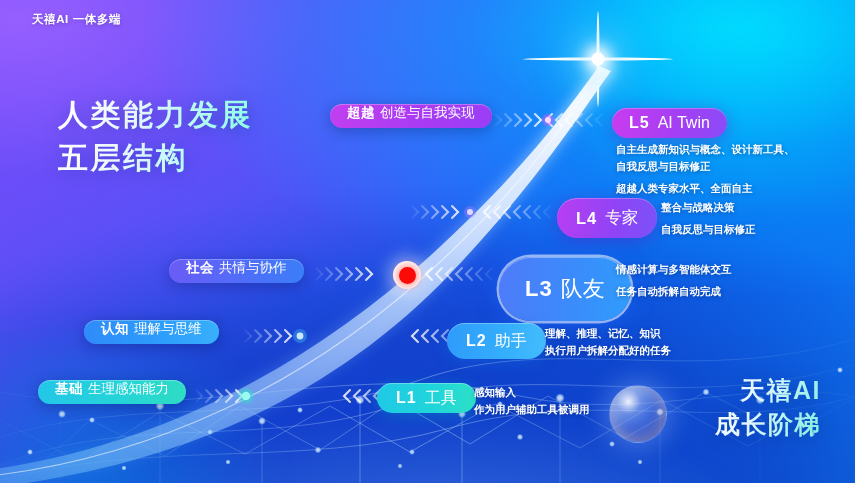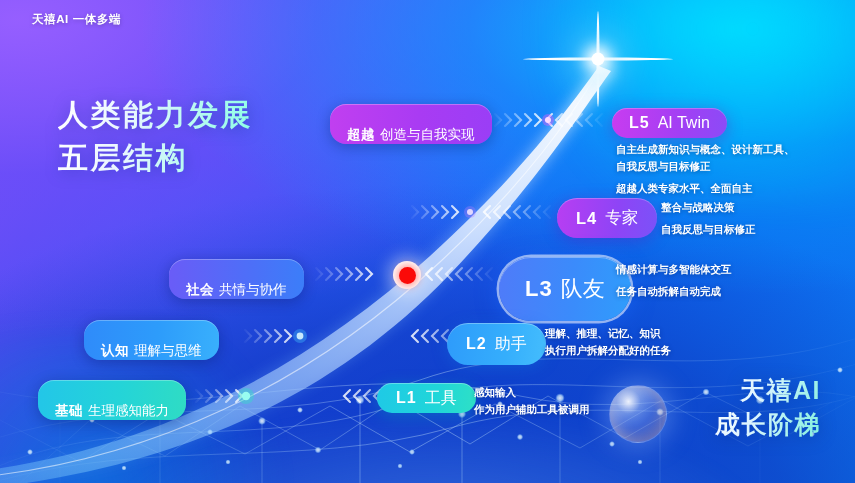--- a/index.html
+++ b/index.html
@@ -65,22 +65,22 @@
     background:linear-gradient(100deg,#ffffff 0%,#e9f6ff 35%,#86ffe4 100%);
     -webkit-background-clip:text;background-clip:text;color:transparent;
     -webkit-text-fill-color:transparent;
     filter:drop-shadow(0 2px 8px rgba(0,40,120,.35));
   }
   .headline div{white-space:nowrap;}
 
   
   .cap{
     position:absolute;
-    display:flex;align-items:flex-end;justify-content:center;
-    height:40px;padding:0 17px;border-radius:16px;
+    display:flex;align-items:flex-start;justify-content:center;
+    height:24px;padding:0 17px;border-radius:16px;
     color:#fff;font-size:13.5px;white-space:nowrap;
     box-shadow:0 3px 14px rgba(5,20,90,.33), inset 0 1px 0 rgba(255,255,255,.28);
   }
   .cap b{font-weight:bold;margin-right:5px;letter-spacing:.5px;}
   .cap span{font-weight:normal;}
 
   .cap-l5{left:330px;top:104px;background:linear-gradient(93deg,#c13ff0 0%,#a93bf3 55%,#9a3ef6 100%);}
   .cap-l4{left:241px;top:196px;background:linear-gradient(93deg,#a93bf3 0%,#8b46f6 55%,#7a4ef8 100%);}
   .cap-l3{left:169px;top:259px;background:linear-gradient(93deg,#6a5cf7 0%,#4d6ff8 60%,#3b7ef9 100%);}
   .cap-l2{left:84px;top:320px;background:linear-gradient(93deg,#2f8bfa 0%,#2d9cfb 55%,#39b0fc 100%);}
@@ -96,21 +96,21 @@
 
   .lvl-5{left:612px;top:108px;height:30px;padding:0 17px;font-size:16px;
     background:linear-gradient(95deg,#c83cf0 0%,#a23ff4 60%,#8b4bf7 100%);
     box-shadow:0 3px 16px rgba(110,20,180,.40), inset 0 1px 0 rgba(255,255,255,.25);}
   .lvl-4{left:557px;top:198px;height:40px;padding:0 19px;font-size:16.5px;
     background:linear-gradient(95deg,#b83ef2 0%,#8e44f6 60%,#7b52f8 100%);
     box-shadow:0 3px 16px rgba(100,25,190,.40), inset 0 1px 0 rgba(255,255,255,.25);}
   .lvl-3{left:499px;top:257px;height:40px;padding:12px 26px;font-size:22px;
     background:linear-gradient(95deg,#4f7bf9 0%,#3b8bfb 55%,#2f9dfc 100%);
     box-shadow:0 0 0 2.5px rgba(255,255,255,.55), 0 4px 22px rgba(30,110,255,.55), inset 0 1px 0 rgba(255,255,255,.35);}
-  .lvl-2{left:447px;top:323px;height:42px;padding:0 19px;font-size:16px;
+  .lvl-2{left:447px;top:323px;height:36px;padding:0 19px;font-size:16px;
     background:linear-gradient(95deg,#2e9bfb 0%,#35aefc 60%,#44bdfd 100%);
     box-shadow:0 3px 15px rgba(20,110,220,.40), inset 0 1px 0 rgba(255,255,255,.3);}
   .lvl-1{left:377px;top:383px;height:30px;padding:0 19px;font-size:16px;
     background:linear-gradient(95deg,#1fc9e6 0%,#20d6d9 60%,#2ee0c6 100%);
     box-shadow:0 3px 15px rgba(10,150,190,.40), inset 0 1px 0 rgba(255,255,255,.3);}
 
   
   .desc{
     position:absolute;color:#ffffff;font-size:10.5px;line-height:1.62;
     white-space:nowrap;text-shadow:0 1px 4px rgba(0,30,90,.45);font-weight:bold;

